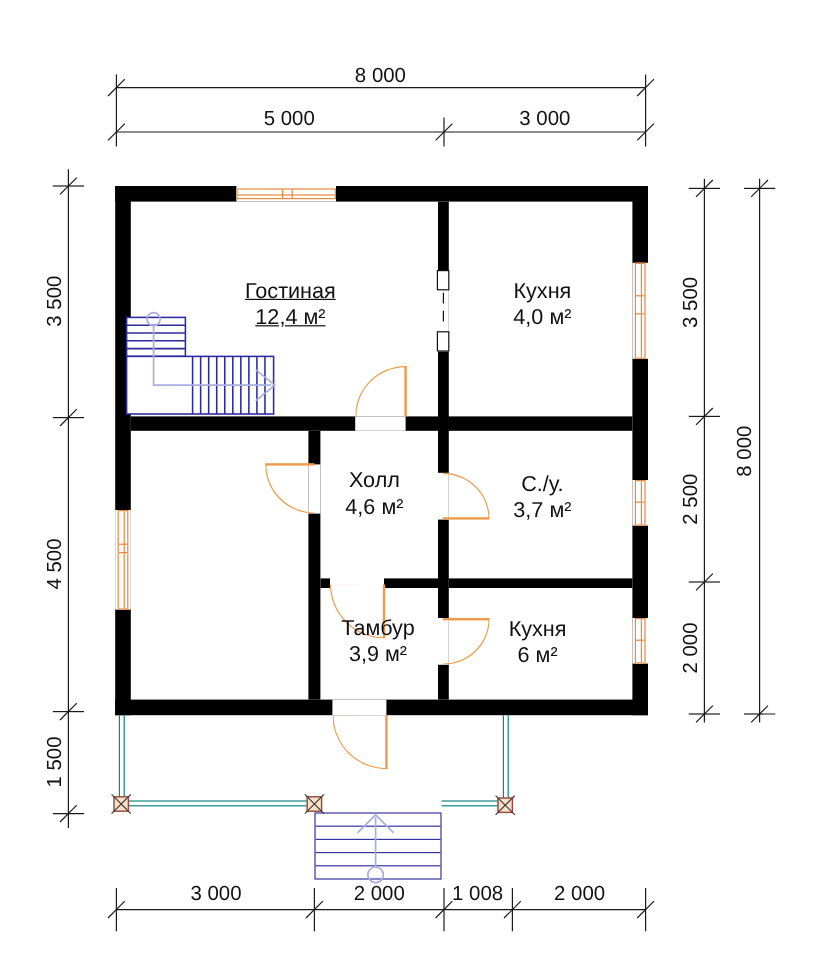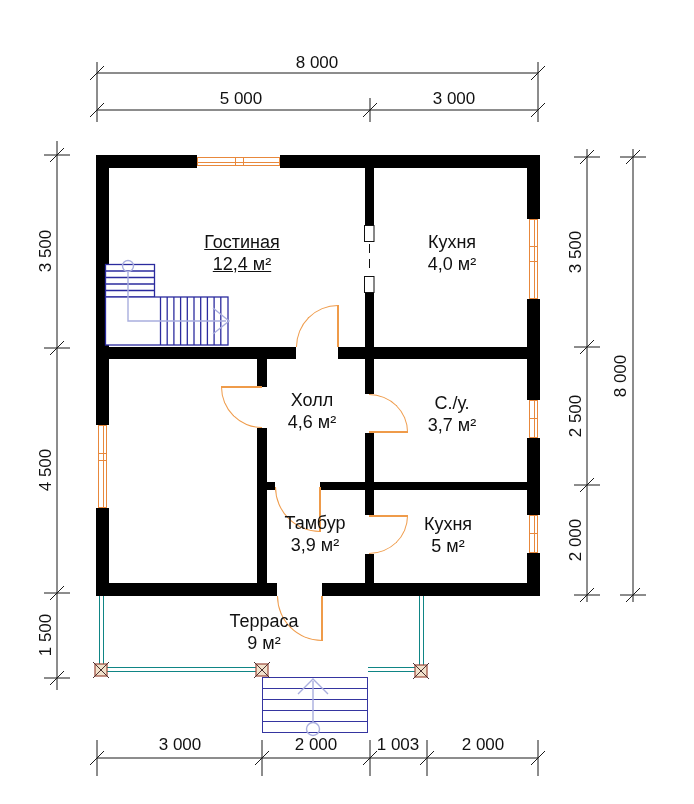--- a/index.html
+++ b/index.html
@@ -233,38 +233,34 @@
   <div class="room-label" style="left:452px;top:414px;">
     <div>С./у.</div>
     <div>3,7 м²</div>
   </div>
   <div class="room-label" style="left:315px;top:534px;">
     <div>Тамбур</div>
     <div>3,9 м²</div>
   </div>
   <div class="room-label" style="left:448px;top:535px;">
     <div>Кухня</div>
-    <div>5 м²</div>
-  </div>
-  <div class="room-label" style="left:264px;top:632px;">
-    <div>Терраса</div>
-    <div>9 м²</div>
+    <div>6 м²</div>
   </div>
 
   <div class="dim" style="left:317px;top:63px;">8 000</div>
   <div class="dim" style="left:241px;top:99px;">5 000</div>
   <div class="dim" style="left:454px;top:99px;">3 000</div>
 
   <div class="dim rot" style="left:46px;top:251px;">3 500</div>
   <div class="dim rot" style="left:46px;top:470px;">4 500</div>
   <div class="dim rot" style="left:46px;top:635px;">1 500</div>
 
   <div class="dim rot" style="left:576px;top:252px;">3 500</div>
   <div class="dim rot" style="left:576px;top:416px;">2 500</div>
   <div class="dim rot" style="left:576px;top:540px;">2 000</div>
   <div class="dim rot" style="left:621px;top:376px;">8 000</div>
 
   <div class="dim" style="left:180px;top:745px;">3 000</div>
   <div class="dim" style="left:316px;top:745px;">2 000</div>
-  <div class="dim" style="left:398px;top:745px;">1 003</div>
+  <div class="dim" style="left:398px;top:745px;">1 008</div>
   <div class="dim" style="left:483px;top:745px;">2 000</div>
 
 </div>
 
 </body></html>

